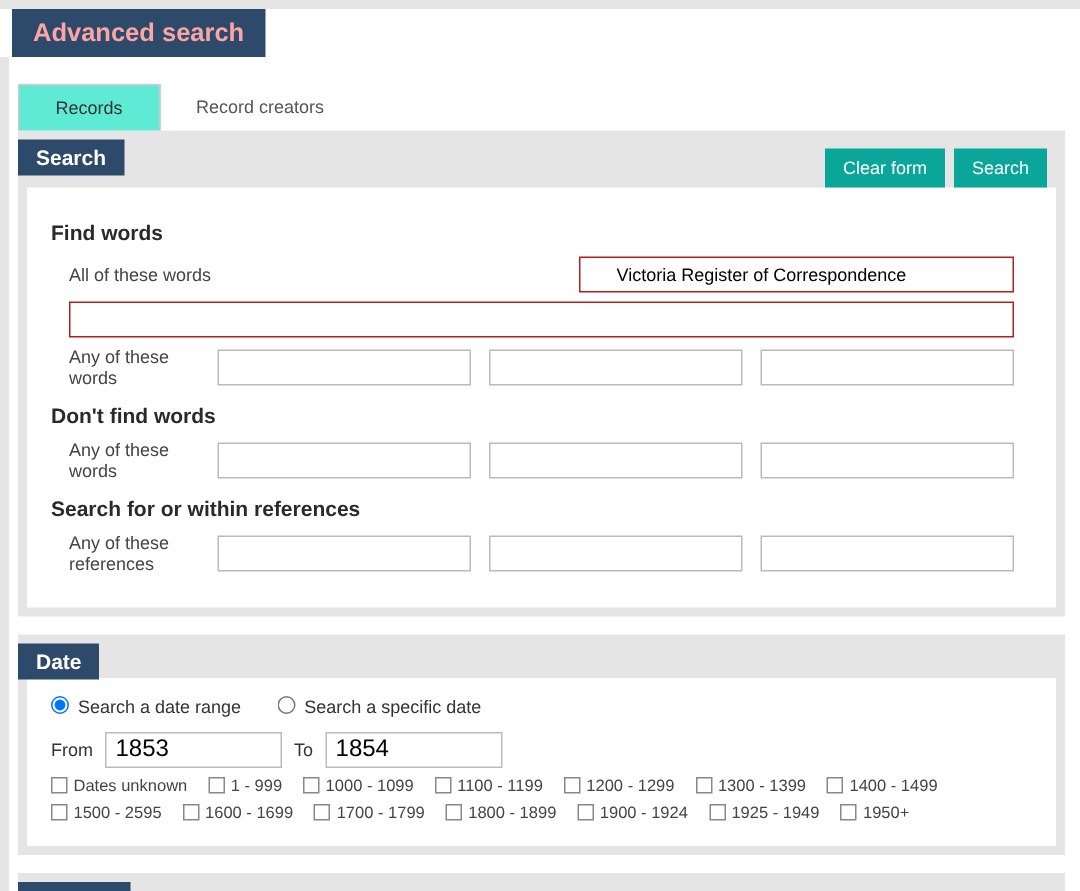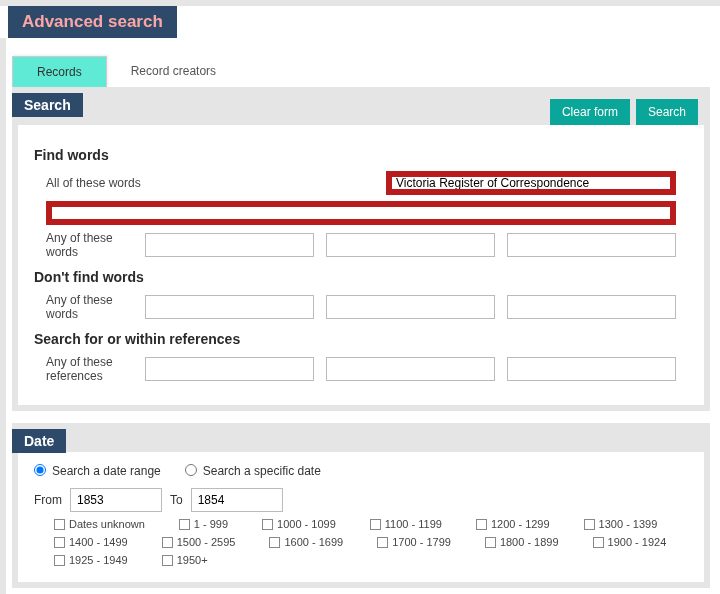--- a/index.html
+++ b/index.html
@@ -14,29 +14,29 @@
 .panel { background: #e5e5e5; padding: 6px; margin-bottom: 12px; }
 .panel-inner { background: #fff; padding: 12px 16px 16px 16px; }
 .section-hdr { display: inline-block; background: #2e4a6b; color: #fff; padding: 4px 12px; font-size: 14px; font-weight: bold; margin-left: -6px; margin-bottom: -1px; }
 .hdr-row { display: flex; justify-content: space-between; align-items: flex-start; }
 .btns { display: flex; gap: 6px; padding: 6px 6px 0 0; }
 .btn { background: #0aa699; color: #fff; border: none; padding: 6px 12px; font-size: 12px; cursor: pointer; }
 .subhdr { font-size: 14px; font-weight: bold; color: #2a2a2a; margin: 10px 0 8px 0; }
 .row { display: flex; align-items: center; margin: 6px 12px; }
 .lbl { width: 340px; font-size: 12px; color: #444; }
 .fld { flex: 1; }
-.fld input { width: 100%; height: 24px; border: 6px solid #b91c1c; padding: 2px 4px; font-size: 12px; }
+.fld input { width: 100%; height: 24px; border: 1px solid #b91c1c; padding: 2px 24px; font-size: 12px; }
 .fld3 { flex: 1; display: flex; gap: 12px; }
 .fld3 input { flex: 1; height: 24px; border: 1px solid #bbb; padding: 2px 6px; font-size: 12px; }
 .radio-row { display: flex; gap: 24px; align-items: center; margin-bottom: 10px; }
 .radio-item { display: flex; gap: 6px; }
 .date-row { display: flex; align-items: center; gap: 8px; }
-.date-row input { width: 92px; height: 24px; border: 1px solid #bbb; padding: 2px 6px; font-size: 12px; }
+.date-row input { width: 118px; height: 24px; border: 1px solid #bbb; padding: 2px 6px; font-size: 16px; }
 .checks { display: flex; flex-wrap: wrap; gap: 6px 14px; margin-top: 6px; }
-.chk { display: flex; align-items: flex-end; gap: 4px; font-size: 11px; color: #444; margin-left: 20px; }
+.chk { display: flex; align-items: flex-start; gap: 4px; font-size: 11px; color: #444; }
 .chk input { width: 11px; height: 11px; border: 1px solid #888; background: #fff; appearance: none; }
 input[type=radio] { width: 12px; height: 12px; }
 </style>
 </head>
 <body>
 
 
 
 <div class="topbar"></div>
 <div class="page-title">Advanced search</div>

